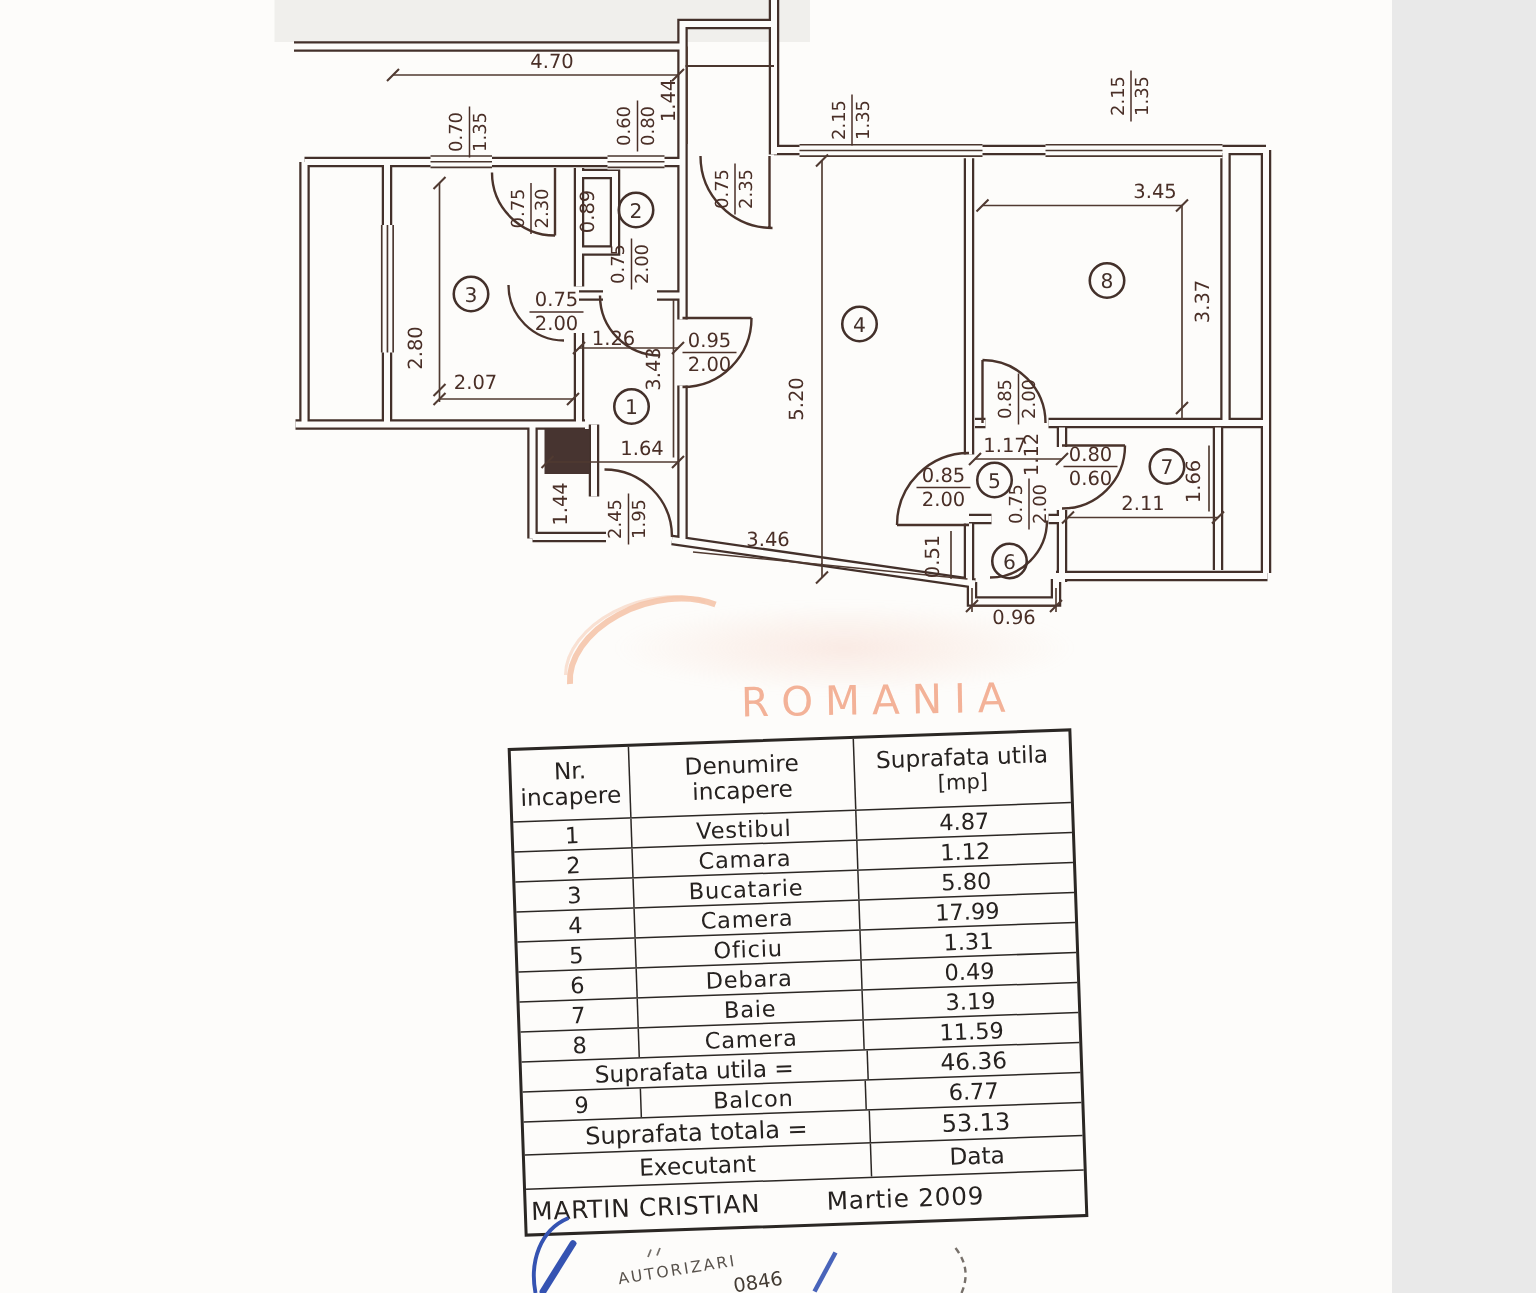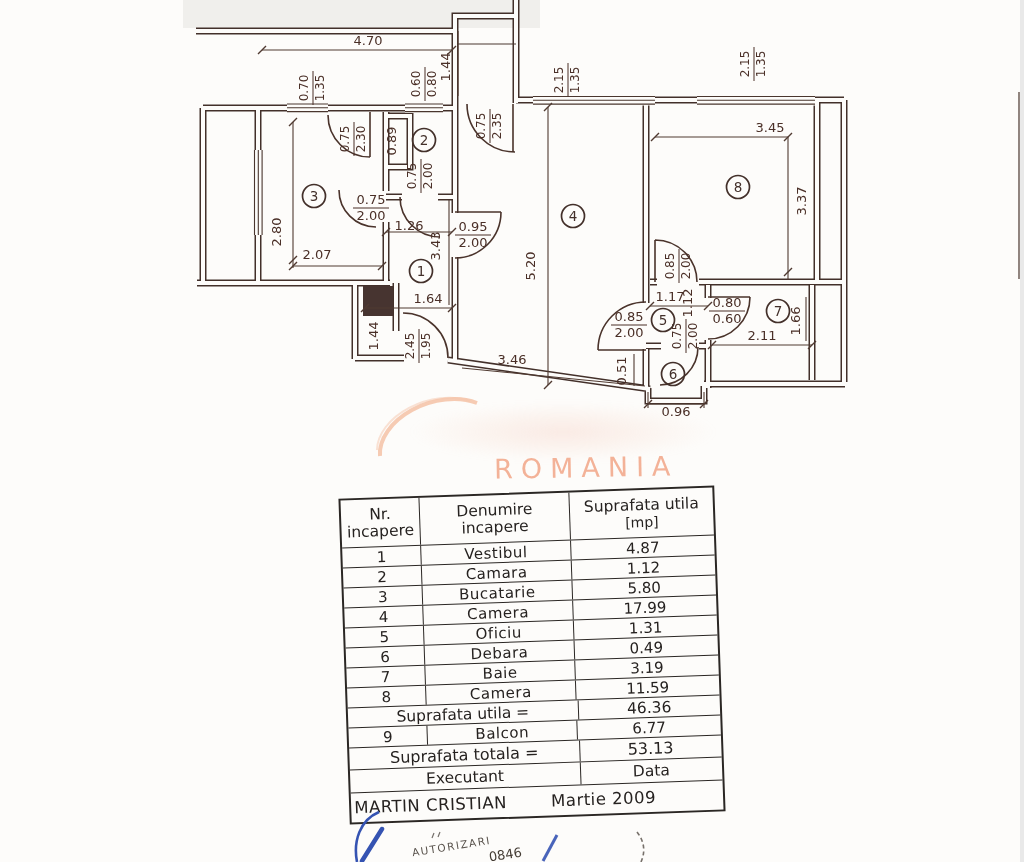--- a/index.html
+++ b/index.html
@@ -1,16 +1,16 @@
 <!DOCTYPE html>
 <html><head>
 <meta charset="utf-8">
 <style>
   html,body{margin:0;padding:0;background:#e9e9e9;}
-  .page{position:relative;width:1020px;height:862px;background:#fdfcfa;overflow:hidden;
+  .page{position:relative;width:928px;height:862px;background:#fdfcfa;overflow:hidden;
         font-family:"DejaVu Sans",sans-serif;}
   svg{position:absolute;left:0;top:0;}
   
   .walls{stroke:#43302a;stroke-width:7;fill:none;}
   .wallsi{stroke:#fdfcfa;stroke-width:4;fill:none;}
   .thin{stroke:#4a362e;stroke-width:1.2;fill:none;}
   .door{stroke:#4a332b;stroke-width:1.6;fill:none;}
   .dim{stroke:#503a31;stroke-width:1.1;fill:none;}
   .tick{stroke:#503a31;stroke-width:1.4;fill:none;}
   .winline{stroke:#4a362e;stroke-width:1.1;fill:none;}

